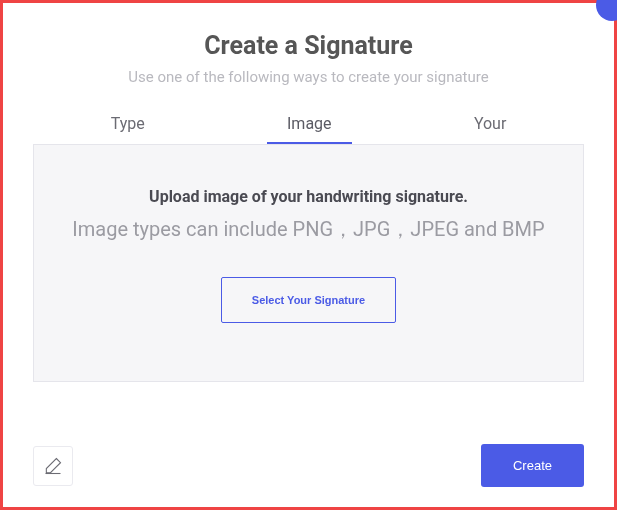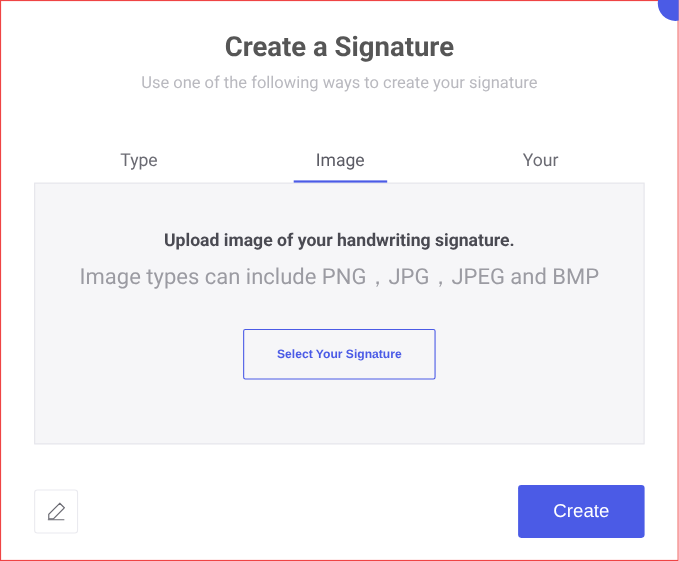--- a/index.html
+++ b/index.html
@@ -11,21 +11,21 @@
       font-family: -apple-system, BlinkMacSystemFont, 'Segoe UI', Roboto, Helvetica, Arial, sans-serif;
       background: #fff;
       width: 617px;
       height: 510px;
       overflow: hidden;
       position: relative;
     }
     .modal {
       width: 617px;
       height: 510px;
-      border: 1px solid #ef4444;
+      border: 3px solid #ef4444;
       background: #fff;
       position: relative;
       padding-top: 28px;
     }
     .close-corner {
       position: absolute;
       top: -14px;
       right: -14px;
       width: 32px;
       height: 32px;
@@ -36,21 +36,21 @@
       text-align: center;
       font-size: 25px;
       font-weight: 700;
       color: #565656;
       margin-bottom: 8px;
     }
     .subtitle {
       text-align: center;
       font-size: 15px;
       color: #b9b9bf;
-      margin-bottom: 44px;
+      margin-bottom: 20px;
     }
     .tabs {
       display: flex;
       justify-content: space-around;
       padding: 0 60px;
       border-bottom: 1px solid transparent;
       gap: 47px;
     }
     .tab {
       font-size: 16px;
@@ -123,21 +123,21 @@
     .eraser-btn svg {
       width: 20px;
       height: 20px;
       stroke: #6b6b73;
       fill: none;
       stroke-width: 1.3;
     }
     .create-btn {
       background: #4b5be6;
       color: #fff;
-      font-size: 17px;
+      font-size: 13px;
       border: none;
       padding: 14px 32px;
       cursor: pointer;
       border-radius: 3px;
     }
   </style>
 </head>
 <body>
 
 <div class="modal">

